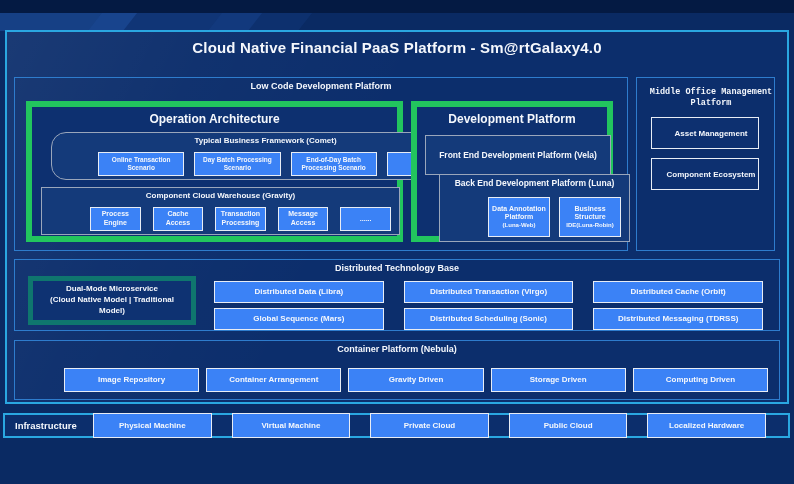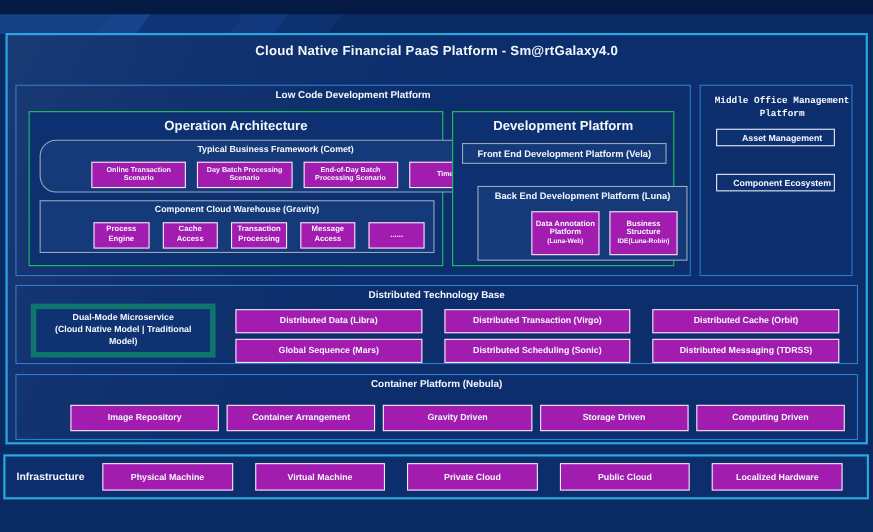--- a/index.html
+++ b/index.html
@@ -20,69 +20,69 @@
   .main-panel {
     position:absolute; left:5px; top:30px; width:784px; height:374px;
     border:2px solid #2aa7e1; background:#0c2e6c;
   }
   .main-panel::before {
     content:""; position:absolute; inset:0; pointer-events:none;
     background:linear-gradient(115deg, rgba(255,255,255,.06) 0%, rgba(255,255,255,.02) 22%, transparent 45%);
   }
   .page-title {
     position:absolute; top:7px; left:0; width:100%;
-    text-align:center; font-size:12px; letter-spacing:.2px;
+    text-align:center; font-size:15px; letter-spacing:.2px;
   }
 
   
   .sec { position:absolute; border:1px solid #2e7ccd; }
   .sec-label { text-align:center; font-size:9px; margin-top:3px; }
 
   .lowcode   { left:7px;   top:45px;  width:614px; height:174px; }
   .midoffice { left:629px; top:45px;  width:139px; height:174px; }
   .distrib   { left:7px;   top:227px; width:766px; height:72px; }
   .containerp{ left:7px;   top:308px; width:766px; height:60px; }
 
-  .inner-sec { position:absolute; border:1px solid #22c55e; background:#0d3070; }
+  .inner-sec { position:absolute; border:6px solid #22c55e; background:#0d3070; }
   .oa { left:11px;  top:23px; width:377px; height:141px; }
   .dp { left:396px; top:23px; width:202px; height:141px; }
   .big-header { text-align:center; font-size:12px; margin-top:5px; }
 
   .gray-box { position:absolute; border:1px solid #9aa6bb; background:#143a7a; }
   .gray-box .g-label { text-align:center; font-size:8px; margin-top:3px; }
-  .comet   { left:9px; top:25px; width:429px; height:48px;border-radius:15px; }
+  .comet   { left:19px; top:25px; width:429px; height:48px;border-radius:15px; }
   .gravity { left:9px; top:80px; width:359px; height:48px; }
   .row { position:absolute; display:flex;padding-left:40px; }
   .comet-row   { left:6px; right:6px; top:19px; height:24px; gap:10px; }
   .gravity-row { left:8px; right:8px; top:19px; height:24px; gap:12px; }
   .item {
-    flex:1; border:1px solid #e8edf5; background:#a21caf;
+    flex:1; border:1px solid #e8edf5; background:#3b82f6;
     display:flex; align-items:center; justify-content:center;
     text-align:center; line-height:1.25;
   }
   .comet-row .item { font-size:6.5px; }
   .gravity-row .item { font-size:7px; }
   .gravity-row .item span { display:inline-block; max-width:46px; }
 
   .frontend {
-    position:absolute; left:8px; top:28px; width:186px; height:19px;
+    position:absolute; left:8px; top:28px; width:186px; height:40px;
     border:1px solid #9aa6bb; background:#143a7a;
     display:flex; align-items:center; justify-content:center;
     font-size:8.5px; text-align:center;
   }
   .backend { position:absolute; left:22px; top:67px; width:191px; height:68px;
     border:1px solid #9aa6bb; background:#143a7a; }
   .backend .g-label { text-align:center; font-size:8.5px; margin-top:3px; }
   .backend-row { left:8px; right:8px; top:22px; height:40px; gap:9px; }
   .backend-row .item { flex-direction:column; font-size:7px; padding:1px; }
   .backend-row .item .sub { font-size:6px; }
 
   .midoffice .sec-label { text-align:center; padding:6px 0 0 11px; line-height:1.3; font-size:8.5px;font-family:Liberation Mono, monospace; }
   .mo-item {
-    position:absolute; left:14px; width:108px; height:16px;
+    position:absolute; left:14px; width:108px; height:32px;
     border:1px solid #e8edf5; background:#0d3070;
     display:flex; align-items:center; justify-content:center; font-size:8px; text-align:center;padding-left:12px;
   }
   .mo-0 { top:39px; } .mo-1 { top:80px; } .mo-2 { top:123px; }
 
   .dualmode {
     position:absolute; left:13px; top:16px; width:168px; height:49px;
     border:5px solid #0f766e; background:#0e3272;
     display:flex; flex-direction:column; align-items:center; justify-content:center;
     font-size:8px; text-align:center; line-height:1.35;
@@ -91,21 +91,21 @@
   .distrib-grid {
     position:absolute; left:199px; right:16px; top:21px; height:49px;
     display:grid; grid-template-columns:1fr 1fr 1fr; gap:5px 20px;
   }
   .distrib-grid .item { font-size:8px; }
 
   .container-row { left:9px; right:11px; top:27px; height:24px; gap:7px; }
   .container-row .item { font-size:8px; }
 
   .infra {
-    position:absolute; left:3px; top:413px; width:787px; height:41px;
+    position:absolute; left:3px; top:413px; width:787px; height:25px;
     border:2px solid #2aa7e1; background:#0c2e6c;
     display:flex; align-items:center; padding:0 22px 0 10px;
   }
   .infra-label { font-size:9.5px; width:78px; flex:none; }
   .infra-items { flex:1; display:flex; gap:20px; height:25px; }
   .infra-items .item { font-size:8px; }
 </style>
 </head>
 <body>
 

